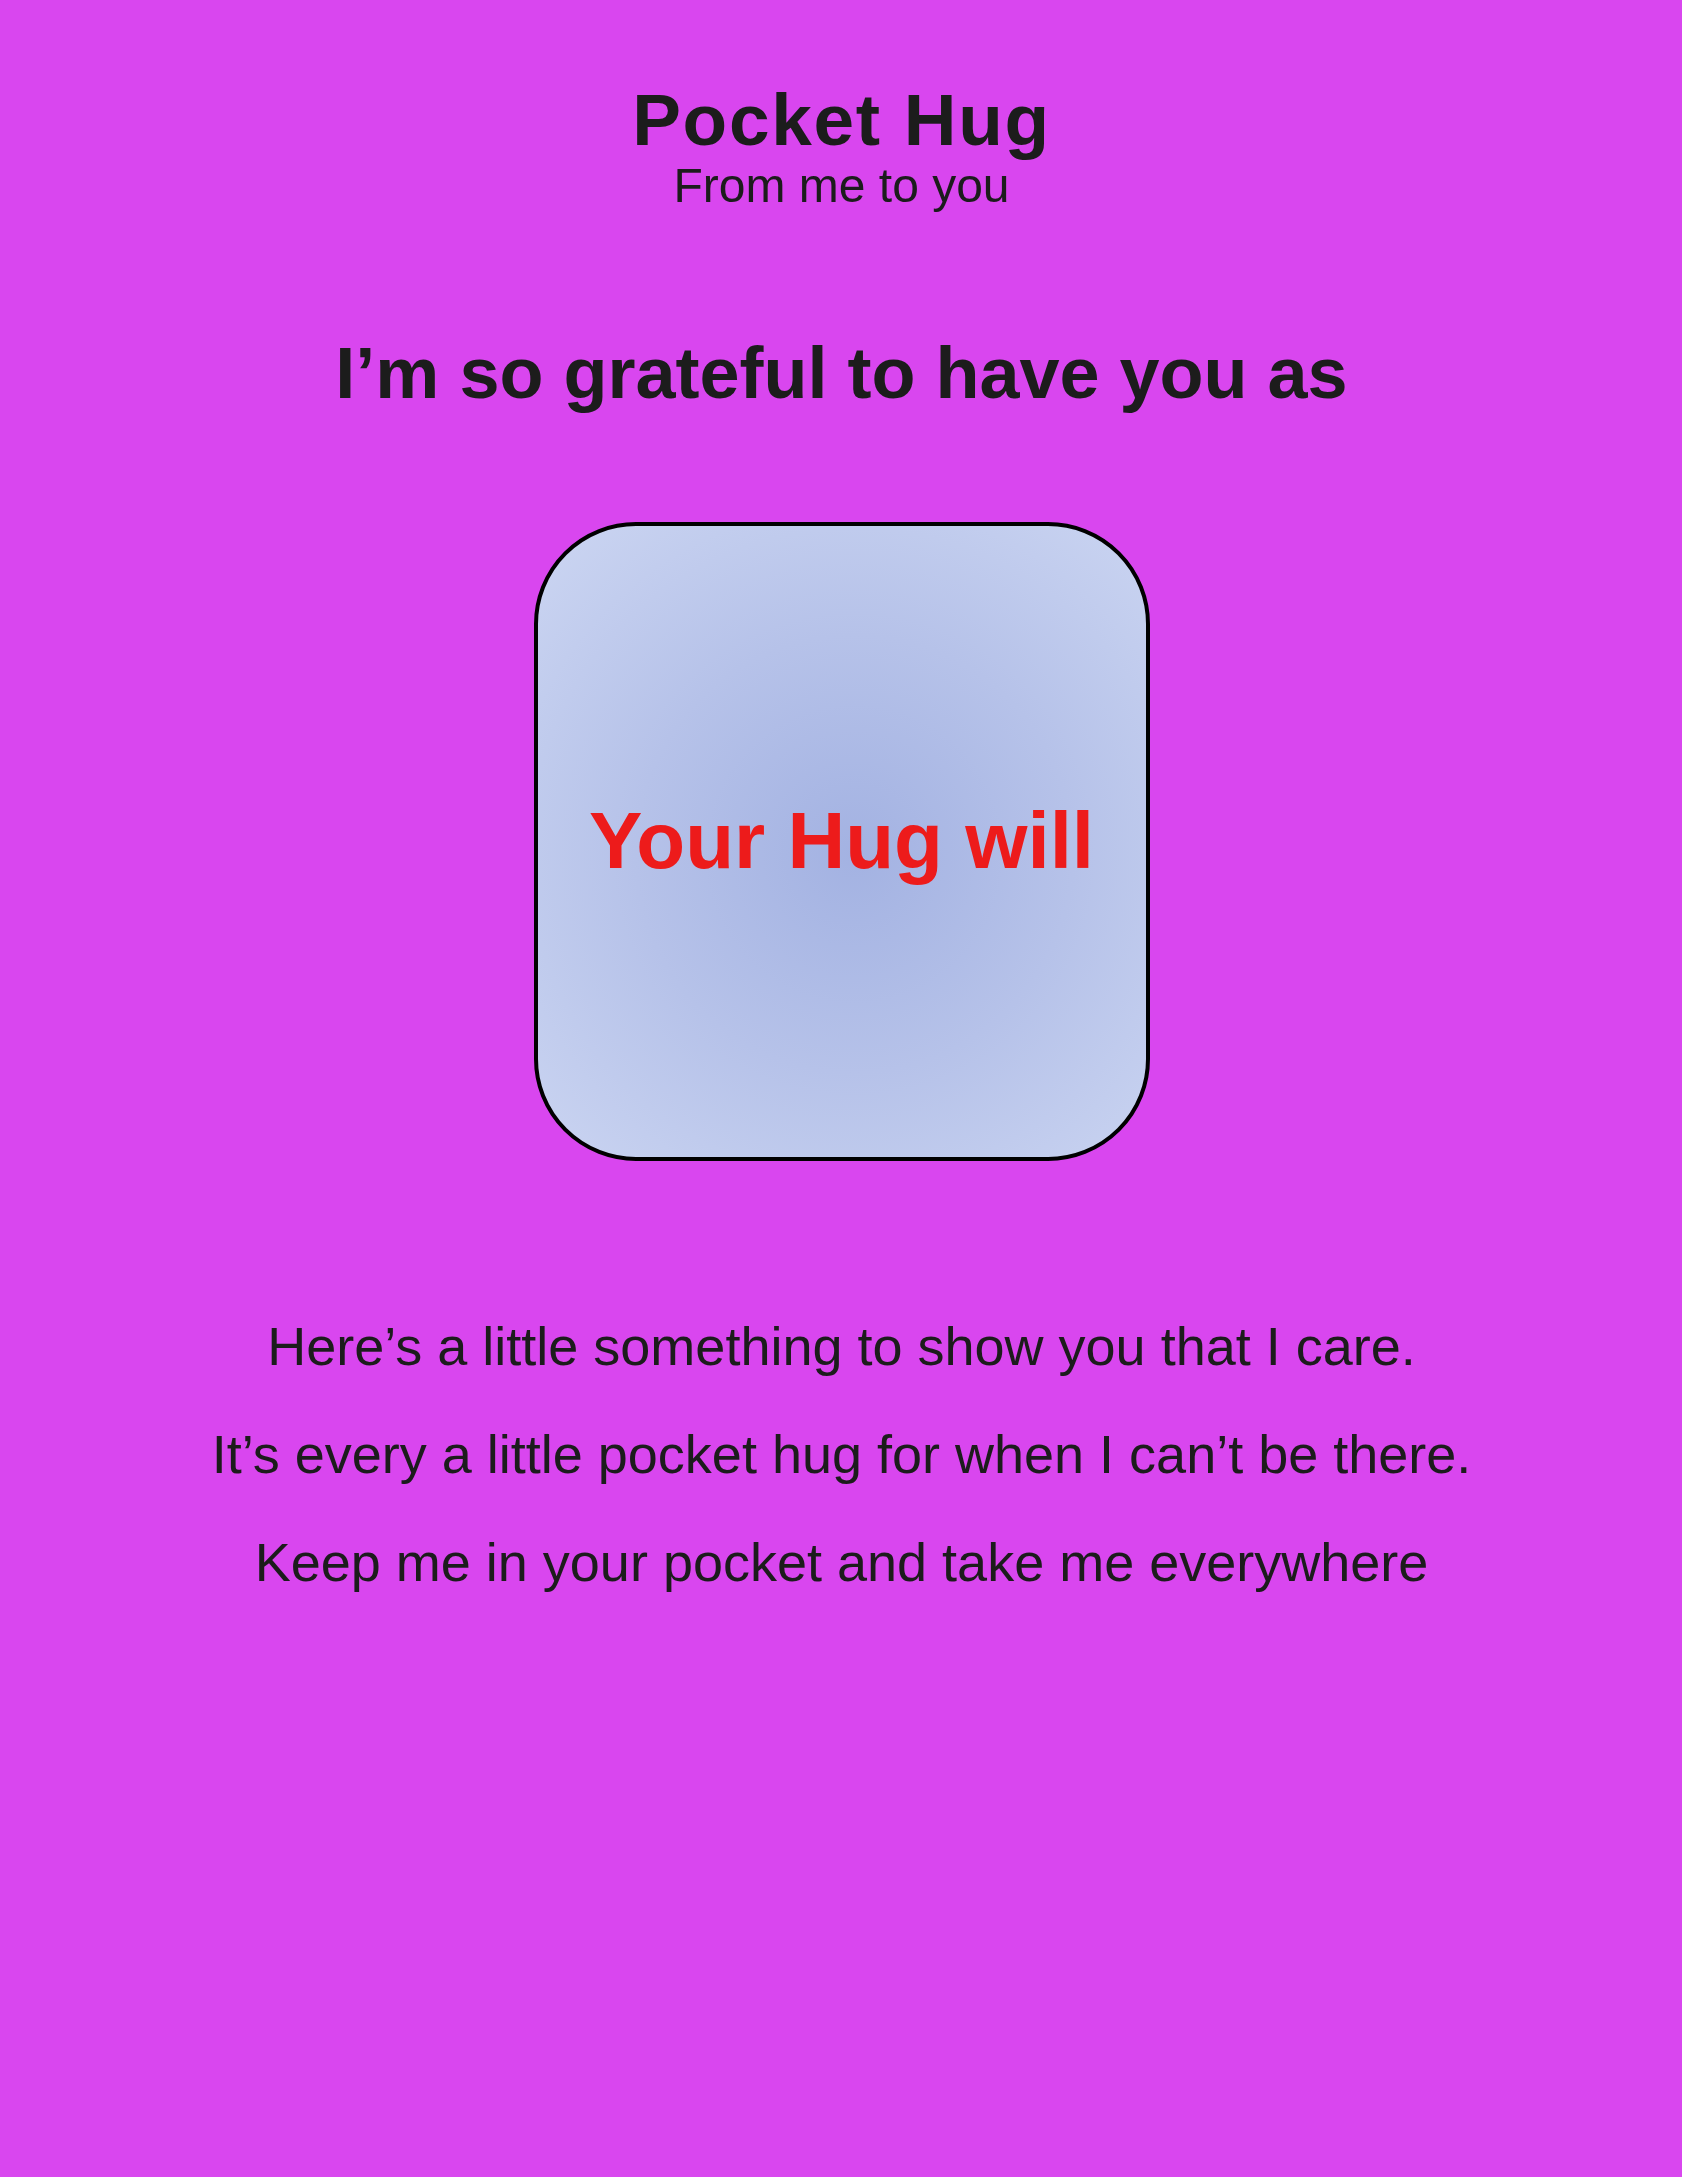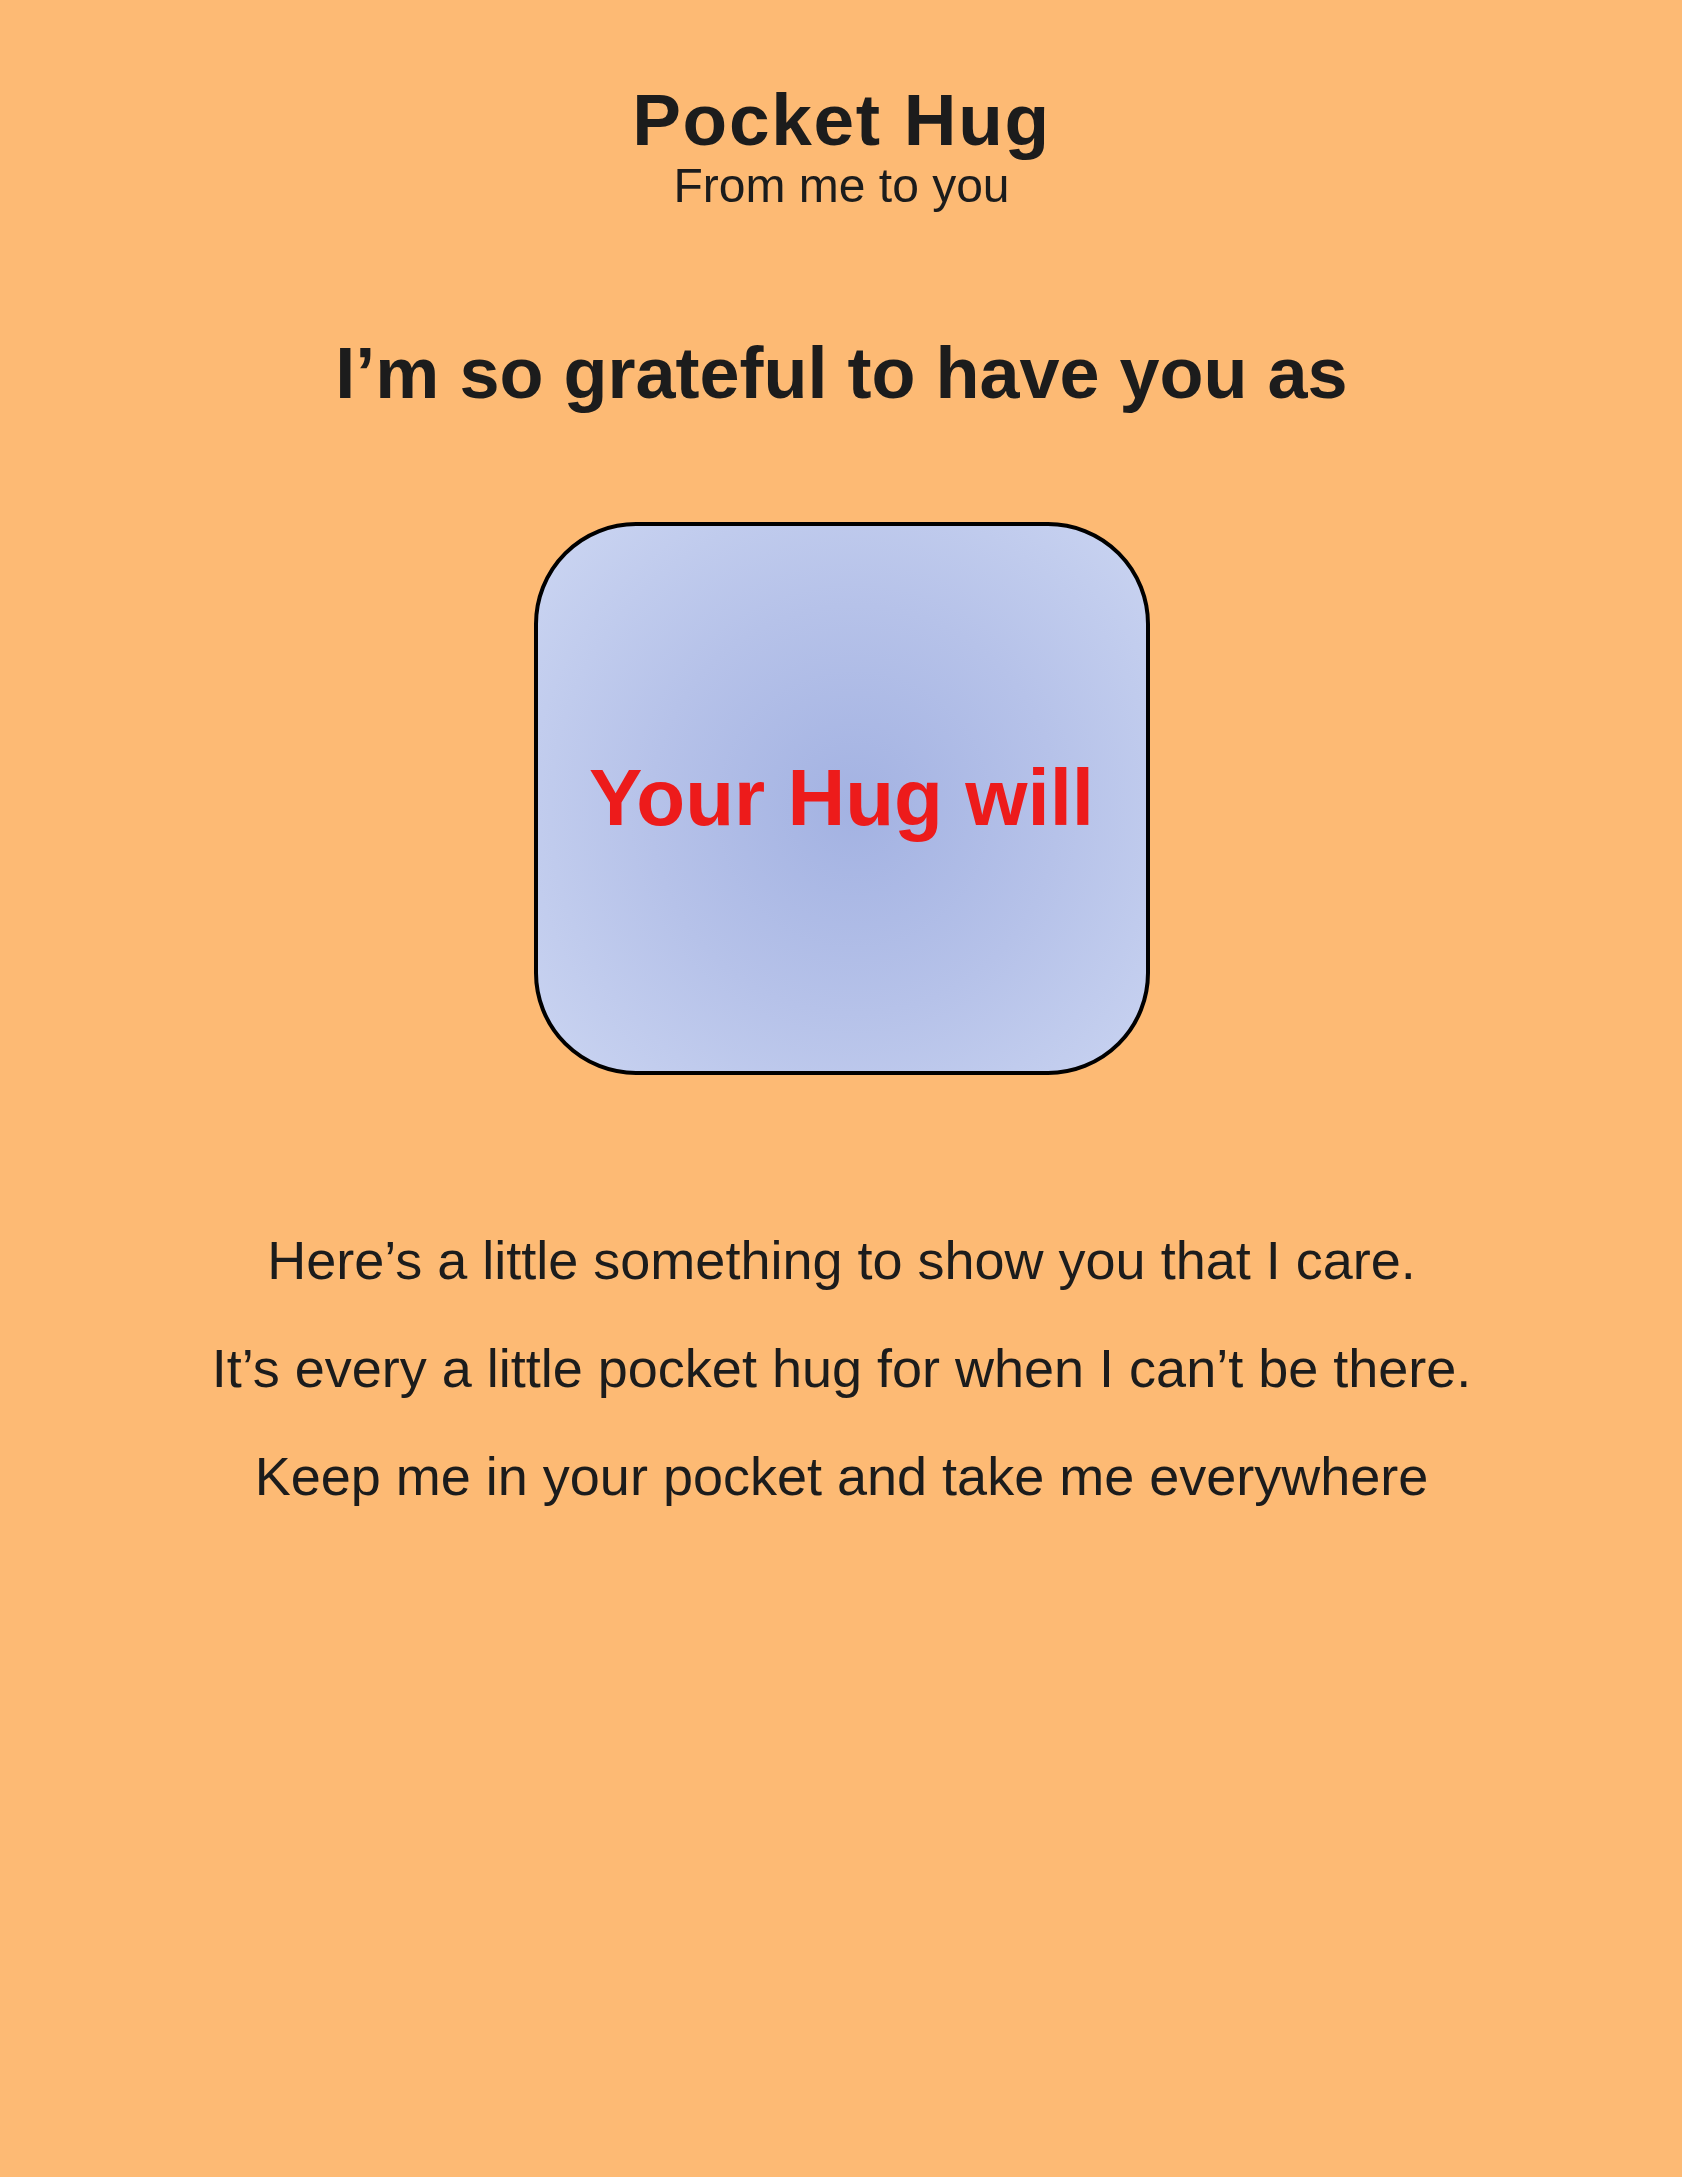--- a/index.html
+++ b/index.html
@@ -4,21 +4,21 @@
 <style>
   html, body {
     margin: 0;
     padding: 0;
     background: #ffffff;
   }
   .page {
     position: relative;
     width: 1683px;
     height: 2177px;
-    background: #fdba74;
+    background: #d946ef;
     overflow: hidden;
     font-family: cursive, sans-serif;
     color: #1c1c1c;
     text-align: center;
   }
   .title {
     margin: 0;
     padding-top: 80px;
     font-size: 73px;
     font-weight: 700;
@@ -32,21 +32,21 @@
   }
   .heading {
     margin-top: 102px;
     font-size: 72px;
     font-weight: 700;
     line-height: 1.62;
   }
   .hug-box {
     margin: 90px auto 0 auto;
     width: 616px;
-    height: 553px;
+    height: 639px;
     border: 4.3px solid #000000;
     border-radius: 102px;
     background: radial-gradient(circle at 52% 52%, #a3b2e2 0%, #b6c2e9 48%, #ccd6f2 100%);
     display: flex;
     flex-direction: column;
     align-items: center;
     justify-content: center;
     box-sizing: border-box;
   }
   .hug-box-text {

